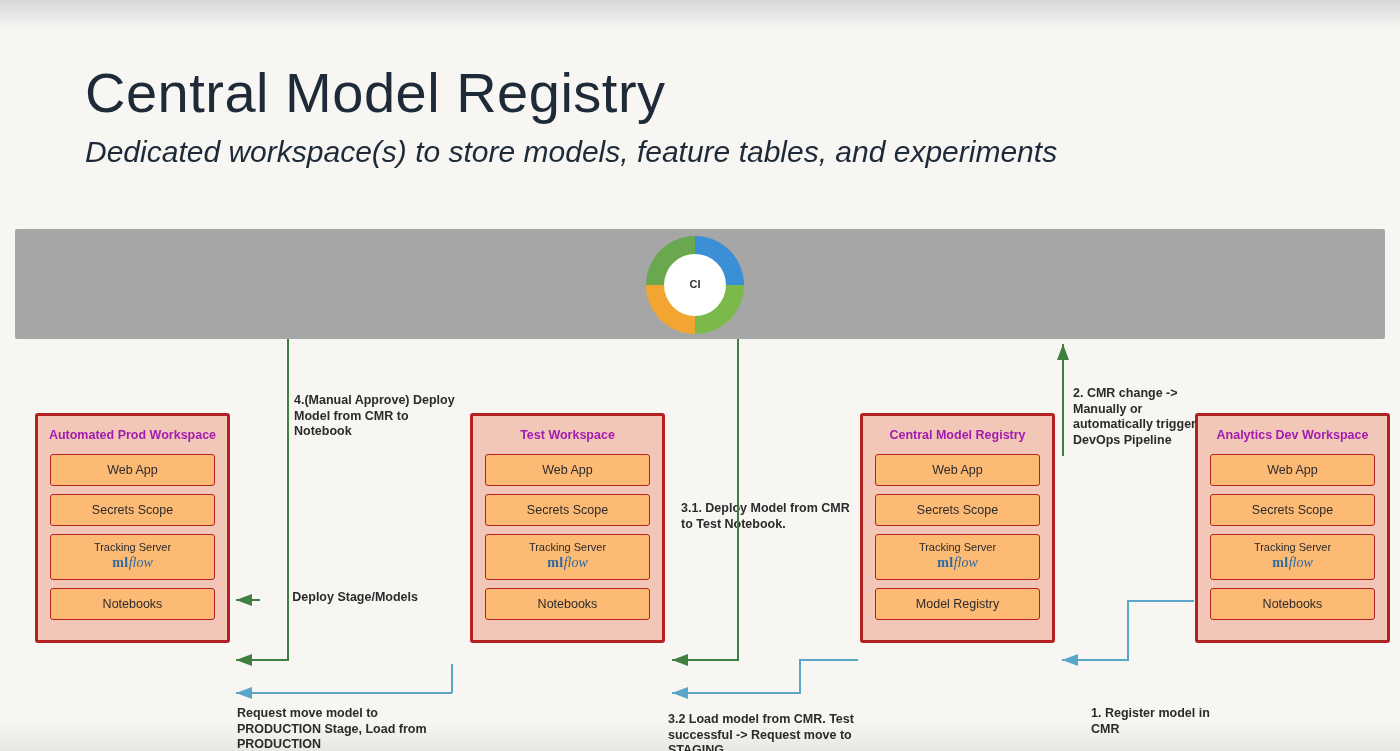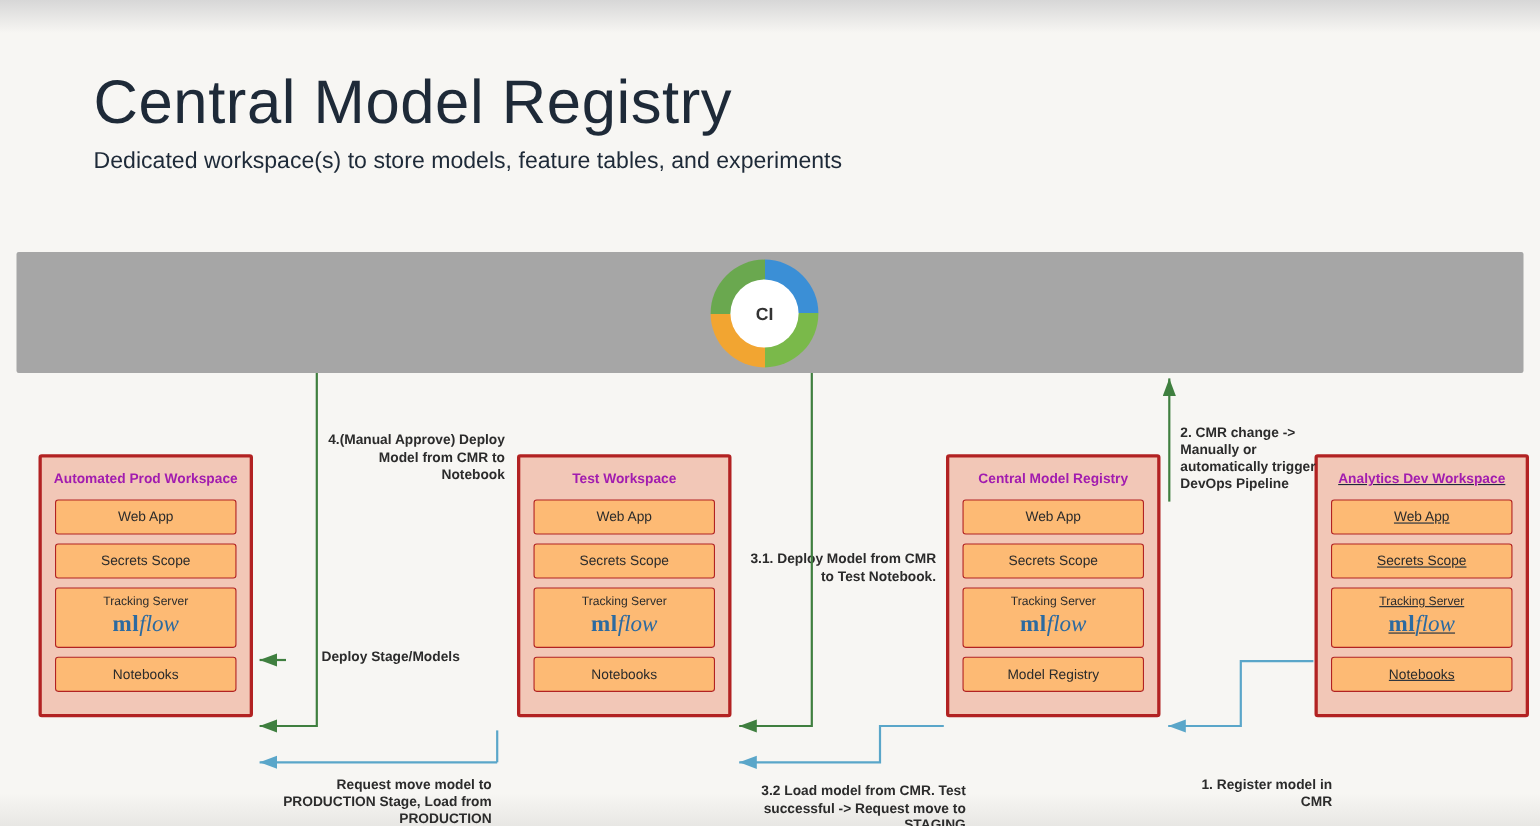--- a/index.html
+++ b/index.html
@@ -3,61 +3,61 @@
 <meta charset="utf-8">
 <style>
   * { box-sizing: border-box; margin: 0; padding: 0; }
   html, body { width: 1400px; height: 751px; overflow: hidden; font-family: "Helvetica Neue", Arial, sans-serif; }
   body {
     background: linear-gradient(180deg, #d7d7d7 0%, #f7f6f3 4%, #f7f6f3 96%, #e8e7e4 100%);
     color: #1b2a3a;
   }
   .slide { position: relative; width: 1184px; height: 751px; }
   .title { position: absolute; left: 85px; top: 60px; font-size: 56px; font-weight: 500; letter-spacing: 0.5px; color: #1e2a38; }
-  .subtitle { position: absolute; left: 85px; top: 135px; font-size: 21px; font-weight: 400; color: #1e2a38; }
+  .subtitle { position: absolute; left: 85px; top: 135px; font-size: 30px; font-weight: 400; color: #1e2a38; font-style: italic; }
 
   .ci-cd-bar {
     position: absolute; left: 15px; top: 229px; width: 1370px; height: 110px;
     background: #a6a6a6; border-radius: 2px;
   }
 
   .cicd-rings { position: absolute; top: 236px; left: 646px; width: 200px; height: 98px; }
   .ring { position: absolute; width: 98px; height: 98px; border-radius: 50%; background: transparent; }
   .ring.ci { left: 0; }
   .ring.cd { left: 66px; }
   .ring .seg { position: absolute; inset: 0; border-radius: 50%; }
   
   .ring.ci .seg { background: conic-gradient(#3b8fd6 0 90deg, #7ab94a 90deg 180deg, #f2a531 180deg 270deg, #6aa84f 270deg 360deg); }
   .ring.cd .seg { background: conic-gradient(#8a4fbf 0 90deg, #f38b2e 90deg 180deg, #2b97c8 180deg 270deg, #3bb08f 270deg 360deg); }
   .ring::after { content:""; position:absolute; inset:18px; border-radius:50%; background:#fff; }
-  .ring-label { position:absolute; left:0; right:0; top:42px; text-align:center; font-size:16px; font-weight:700; color:#333; z-index:2; }
+  .ring-label { position:absolute; left:0; right:0; top:42px; text-align:center; font-size:11px; font-weight:700; color:#333; z-index:2; }
 
   
   .ws {
     position: absolute; width: 195px; border: 3px solid #b22222; background: #f2c7b7;
     border-radius: 3px; padding: 8px 10px 12px;
   }
   .ws-title { text-align: center; font-size: 12.5px; font-weight: 700; color: #a21caf; margin: 4px 0 12px; }
   .ws-item {
     border: 1px solid #b22222; background: #fdba74; border-radius: 3px;
     text-align: center; font-size: 12.5px; color: #2b2b2b; padding: 8px 4px; margin: 8px 2px;
   }
   .ws-item.tall { padding: 6px 4px 8px; }
-  .mlflow { font-family: Georgia, serif; font-size: 21px; color: #2c6aa0; }
+  .mlflow { font-family: Georgia, serif; font-size: 14px; color: #2c6aa0; }
   .mlflow .ml { font-weight: 700; letter-spacing: 0.5px; }
   .mlflow .flow { font-style: italic; font-weight: 400; }
   .tracking-label { font-size: 11px; color:#2b2b2b; margin-bottom: 2px; }
 
   .ws.prod  { left: 35px;  top: 413px; }
   .ws.test  { left: 470px; top: 413px; }
   .ws.cmr   { left: 860px; top: 413px; }
-  .ws.dev   { left: 1195px; top: 413px; text-decoration: underline; }
+  .ws.dev   { left: 1195px; top: 413px; }
 
   
-  .lbl { position: absolute; font-size: 12.5px; font-weight: 700; color: #2b2b2b; line-height: 1.25; text-align: right; }
+  .lbl { position: absolute; font-size: 12.5px; font-weight: 700; color: #2b2b2b; line-height: 1.25; }
   .lbl.l4   { left: 294px; top: 393px; width: 165px; }
   .lbl.ldcm { left: 268px; top: 590px; width: 150px; text-align: right; }
   .lbl.lreq { left: 237px; top: 706px; width: 210px; }
   .lbl.l31  { left: 681px; top: 501px; width: 170px; }
   .lbl.l32  { left: 668px; top: 712px; width: 210px; }
   .lbl.l2   { left: 1073px; top: 386px; width: 150px; text-align: left; }
   .lbl.l1   { left: 1091px; top: 706px; width: 120px; }
 
   
   svg.arrows { position: absolute; left: 0; top: 0; width: 1400px; height: 751px; pointer-events: none; }

